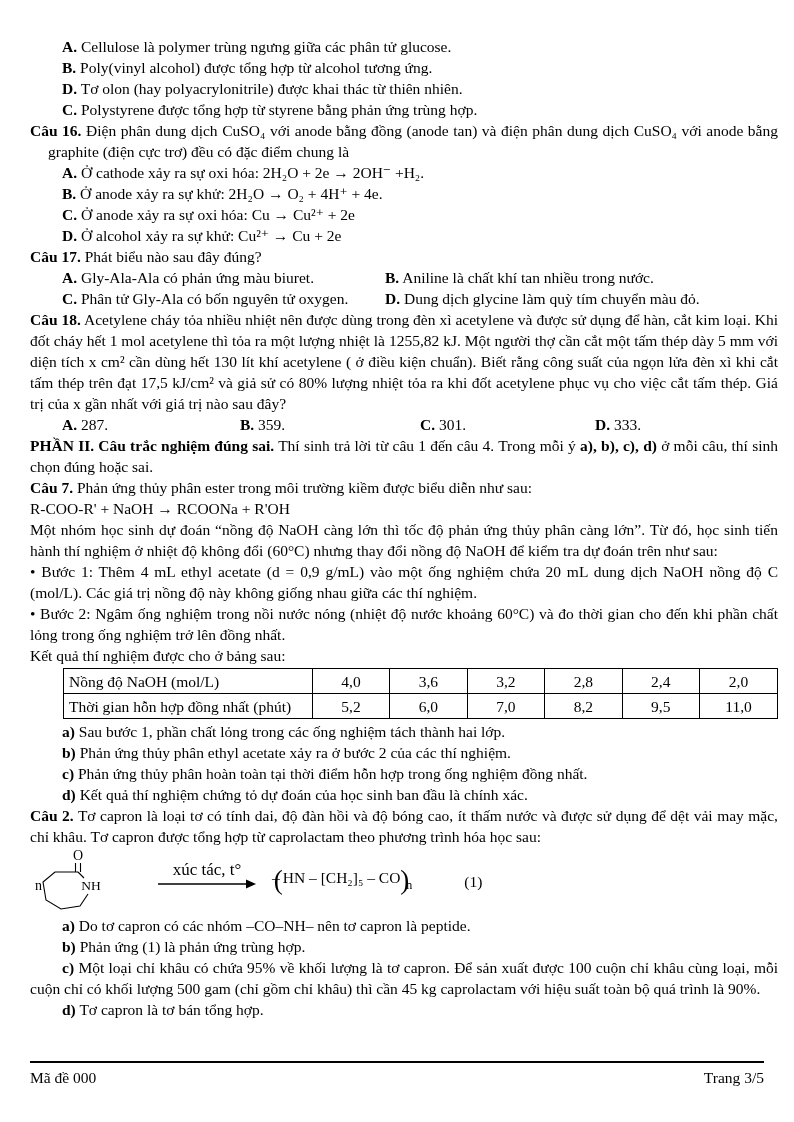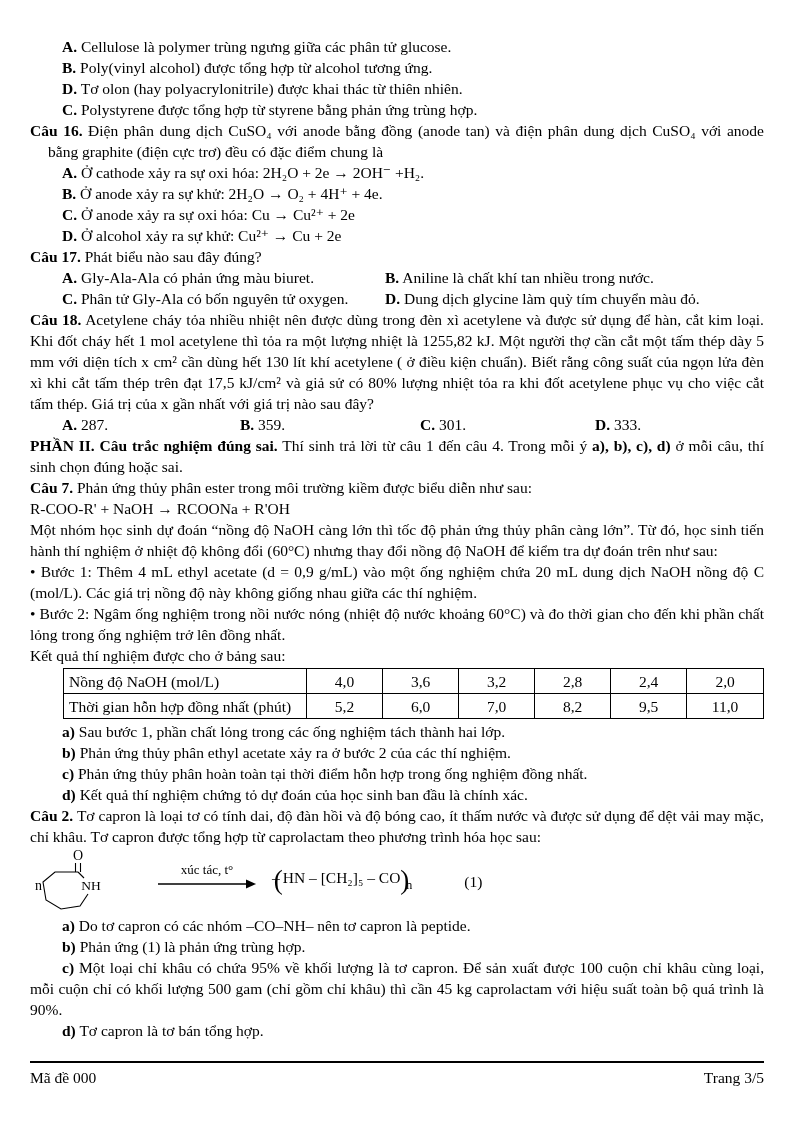--- a/index.html
+++ b/index.html
@@ -1,39 +1,39 @@
 <!DOCTYPE html>
 <html lang="vi"><head>
 <meta charset="utf-8">
 <style>
   html,body{margin:0;padding:0;background:#fff;}
   body{
     width:794px;height:1122px;position:relative;
     font-family:"Liberation Serif","DejaVu Serif",serif;
     font-size:15.5px;line-height:21px;color:#000;
   }
-  .content{padding:36px 30px 0 30px;}
+  .content{padding:36px 16px 0 30px;}
   p{margin:0;text-align:justify;}
   .nj{text-align:left;}
   b{font-weight:bold;}
   .opt{margin-left:32px;text-align:left;}
   .hang{padding-left:18px;text-indent:-18px;}
   .item{text-indent:32px;}
   .grid2{display:grid;grid-template-columns:323px 1fr;margin-left:32px;}
   .grid2 p{text-align:left;}
   .grid4{display:grid;grid-template-columns:178px 180px 175px 1fr;margin-left:32px;}
   .grid4 p{text-align:left;}
   table.rtable{border-collapse:collapse;margin:2px 0 2px 33px;}
   table.rtable td{border:1px solid #000;height:24px;padding:0 5px;font-size:15.5px;margin-top:16px;}
   td.lab{width:252px;text-align:left;}
   td.val{width:70px;text-align:center;}
   .rxn{display:flex;align-items:center;height:64px;margin:2px 0 2px 4px;}
   .rxn svg text{font-family:"Liberation Serif","DejaVu Serif",serif;font-size:14px;fill:#000;}
   .arrow-wrap{display:flex;flex-direction:column;align-items:center;margin-left:18px;margin-top:-10px;}
-  .arrow-label{font-size:13px;line-height:15px;margin-bottom:1px;}
+  .arrow-label{font-size:17px;line-height:15px;margin-bottom:1px;}
   .product{margin-left:16px;white-space:nowrap;}
   .paren{font-size:27px;vertical-align:-6px;}
   .bond-dash{margin-right:-6px;}
   .psub{font-size:12px;margin-left:-3px;vertical-align:-6px;}
   .eqnum{margin-left:52px;}
   .footer{
     position:absolute;left:30px;right:30px;top:1061px;
     border-top:2px solid #000;padding-top:4px;
     display:flex;justify-content:space-between;gap:14px;
   }

